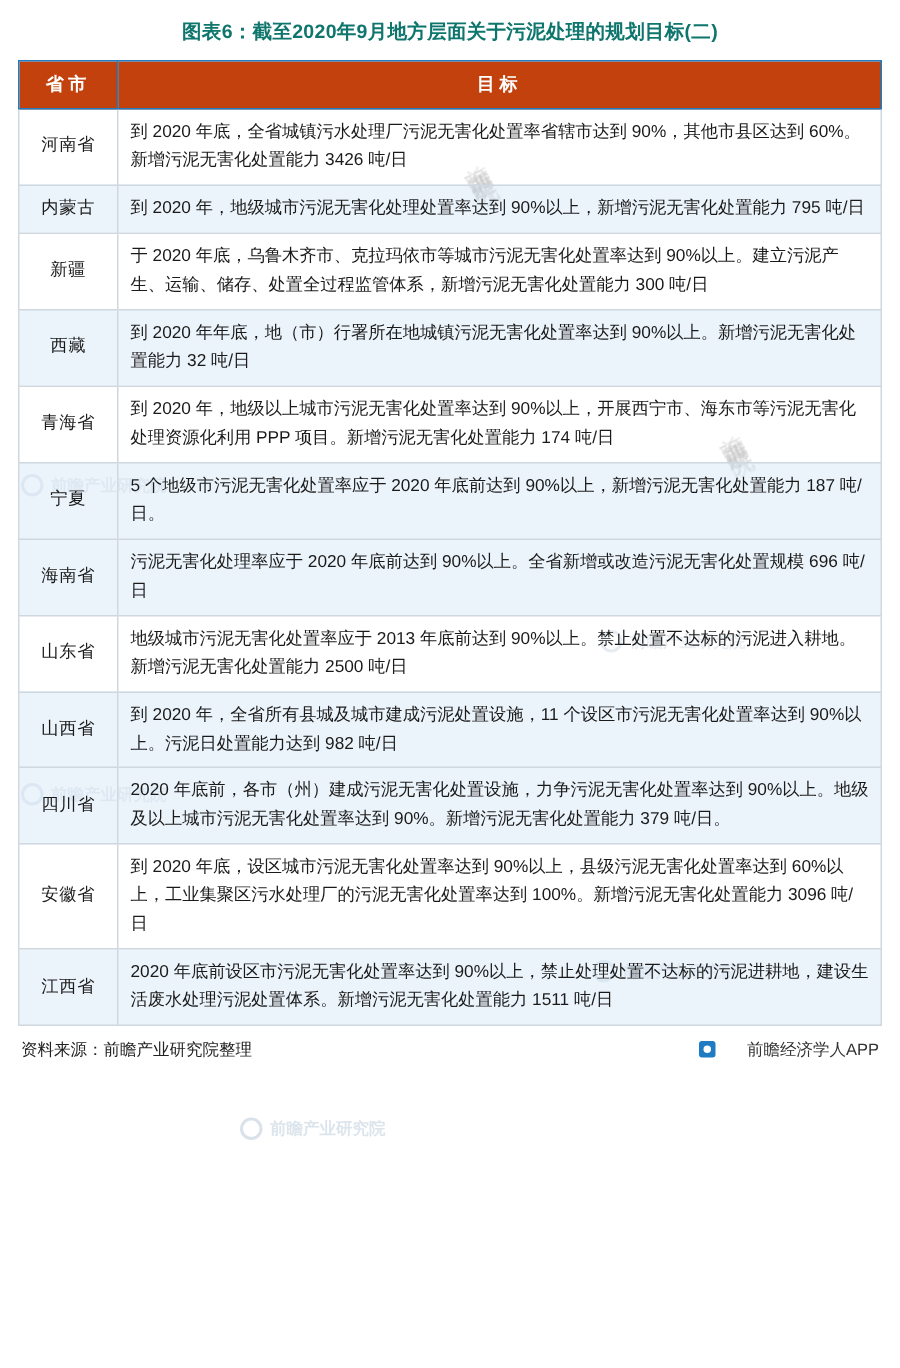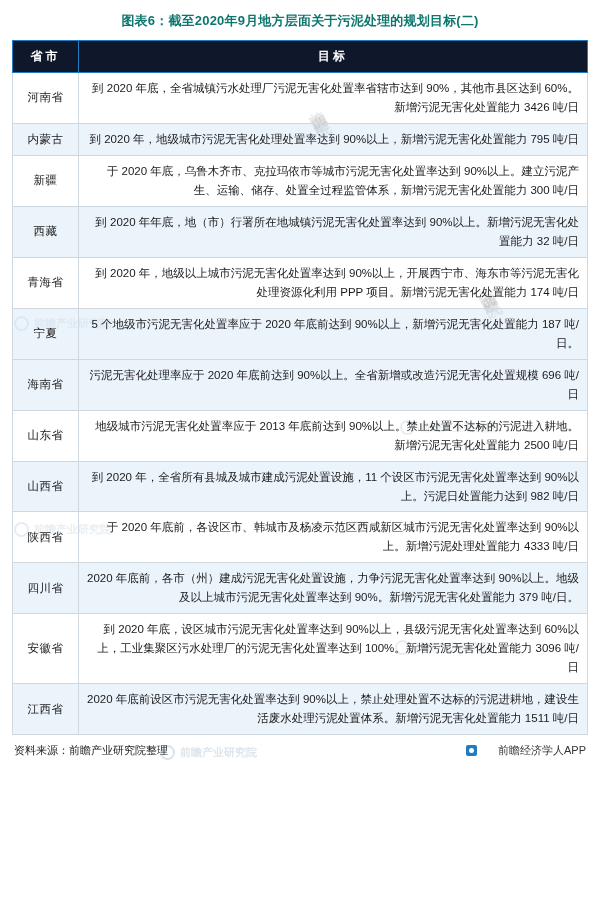--- a/index.html
+++ b/index.html
@@ -31,21 +31,21 @@
     letter-spacing: 0.2px;
   }
   table.data-table {
     width: 100%;
     border-collapse: collapse;
     table-layout: fixed;
     position: relative;
     z-index: 2;
   }
   table.data-table th {
-    background: #0f172a;
+    background: #c2410c;
     color: #ffffff;
     font-size: 12px;
     font-weight: bold;
     padding: 7px 4px;
     border: 1px solid #1f7bc2;
     text-align: center;
     letter-spacing: 3px;
   }
   table.data-table th.col-prov { width: 66px; letter-spacing: 3px; }
   table.data-table td {
@@ -59,21 +59,21 @@
   td.prov {
     text-align: center;
     width: 66px;
     font-size: 11.5px;
     color: #1a1a1a;
     padding: 6px 2px;
     letter-spacing: 0.5px;
     font-family: Liberation Serif, serif;
   }
   td.goal {
-    text-align: right;
+    text-align: left;
     color: #1a1a1a;
   }
   tr.row-alt td { background: rgba(221,235,247,0.55); }
   tr.row-plain td { background: rgba(255,255,255,0.35); }
 
   .footer {
     display: flex;
     justify-content: space-between;
     align-items: center;
     font-size: 11px;
@@ -197,24 +197,20 @@
         <td class="goal">污泥无害化处理率应于 2020 年底前达到 90%以上。全省新增或改造污泥无害化处置规模 696 吨/日</td>
       </tr>
       <tr class="row-plain">
         <td class="prov">山东省</td>
         <td class="goal">地级城市污泥无害化处置率应于 2013 年底前达到  90%以上。禁止处置不达标的污泥进入耕地。新增污泥无害化处置能力 2500 吨/日</td>
       </tr>
       <tr class="row-alt">
         <td class="prov">山西省</td>
         <td class="goal">到 2020 年，全省所有县城及城市建成污泥处置设施，11 个设区市污泥无害化处置率达到 90%以上。污泥日处置能力达到 982 吨/日</td>
       </tr>
-      <tr class="row-plain">
-        <td class="prov">陕西省</td>
-        <td class="goal">于 2020 年底前，各设区市、韩城市及杨凌示范区西咸新区城市污泥无害化处置率达到 90%以上。新增污泥处理处置能力 4333 吨/日</td>
-      </tr>
       <tr class="row-alt">
         <td class="prov">四川省</td>
         <td class="goal">2020 年底前，各市（州）建成污泥无害化处置设施，力争污泥无害化处置率达到 90%以上。地级及以上城市污泥无害化处置率达到 90%。新增污泥无害化处置能力 379 吨/日。</td>
       </tr>
       <tr class="row-plain">
         <td class="prov">安徽省</td>
         <td class="goal">到 2020 年底，设区城市污泥无害化处置率达到 90%以上，县级污泥无害化处置率达到 60%以上，工业集聚区污水处理厂的污泥无害化处置率达到 100%。新增污泥无害化处置能力 3096 吨/日</td>
       </tr>
       <tr class="row-alt">
         <td class="prov">江西省</td>

